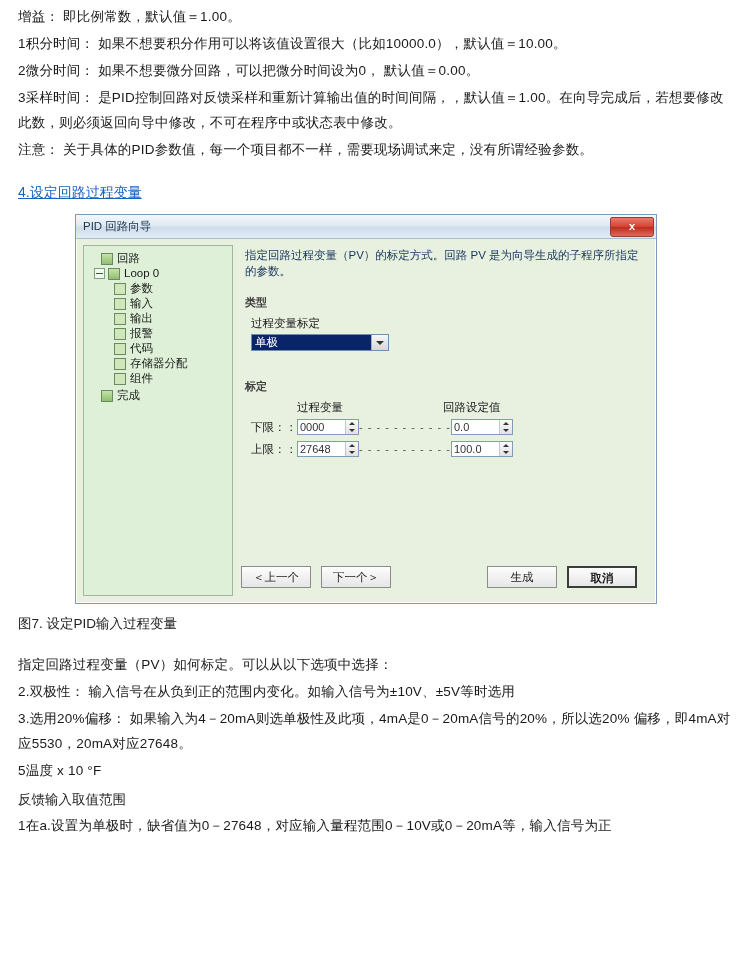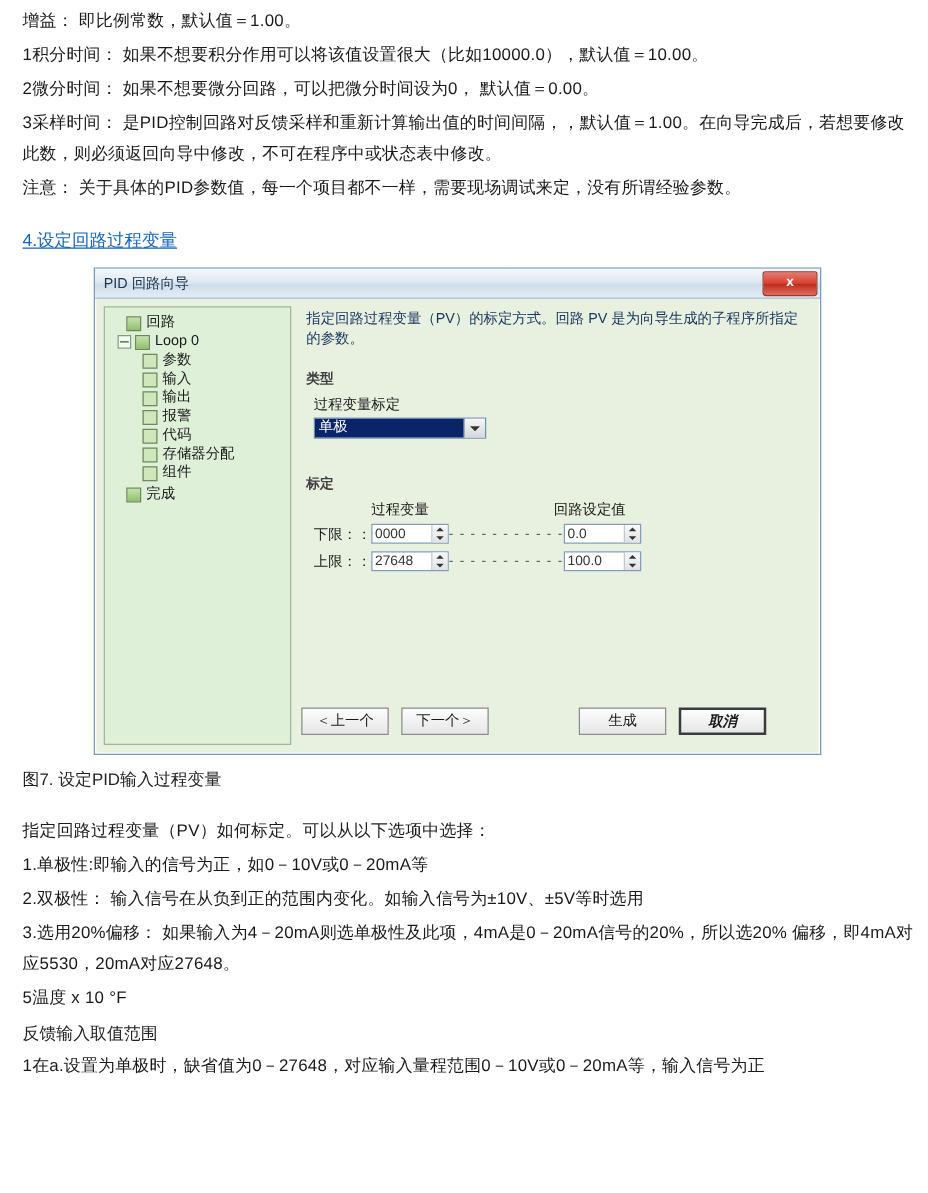--- a/index.html
+++ b/index.html
@@ -278,21 +278,21 @@
     text-align: center;
     color: #555555;
     font-size: 11px;
     letter-spacing: 1px;
     overflow: hidden;
     white-space: nowrap;
   }
   .footer {
     position: absolute;
     left: 8px;
-    right: 20px;
+    right: 8px;
     bottom: 8px;
     height: 22px;
     display: flex;
     align-items: center;
   }
   .btn {
     height: 22px;
     min-width: 70px;
     border: 1px solid #8c8c8c;
     background: linear-gradient(to bottom, #fdfdfd, #e6e6e6);
@@ -305,21 +305,21 @@
     cursor: pointer;
   }
   .btn.strong {
     border: 2px solid #3c3c3c;
     font-weight: bold;
   }
   .footer-right {
     margin-left: auto;
     display: flex;
   }
-  .footer-right .btn:last-child { margin-right: 16px; font-style: italic; }
+  .footer-right .btn:last-child { margin-right: 4px; }
 </style>
 </head>
 <body>
 
 <div class="page">
 
   <p class="para">增益： 即比例常数，默认值＝1.00。</p>
   <p class="para">1积分时间： 如果不想要积分作用可以将该值设置很大（比如10000.0），默认值＝10.00。</p>
   <p class="para">2微分时间： 如果不想要微分回路，可以把微分时间设为0， 默认值＝0.00。</p>
   <p class="para">3采样时间： 是PID控制回路对反馈采样和重新计算输出值的时间间隔，，默认值＝1.00。在向导完成后，若想要修改此数，则必须返回向导中修改，不可在程序中或状态表中修改。</p>
@@ -448,21 +448,20 @@
         </div>
       </div>
     </div>
   </div>
 
   <p class="caption">图7. 设定PID输入过程变量</p>
 
   <div class="spacer"></div>
 
   <p class="para">指定回路过程变量（PV）如何标定。可以从以下选项中选择：</p>
-  <p class="para">1.单极性:即输入的信号为正，如0－10V或0－20mA等</p>
   <p class="para">2.双极性： 输入信号在从负到正的范围内变化。如输入信号为±10V、±5V等时选用</p>
   <p class="para">3.选用20%偏移： 如果输入为4－20mA则选单极性及此项，4mA是0－20mA信号的20%，所以选20% 偏移，即4mA对应5530，20mA对应27648。</p>
   <p class="para">5温度 x 10 °F</p>
 
   <p class="bold-head">反馈输入取值范围</p>
   <p class="para">1在a.设置为单极时，缺省值为0－27648，对应输入量程范围0－10V或0－20mA等，输入信号为正</p>
 
 </div>
 
 </body></html>

